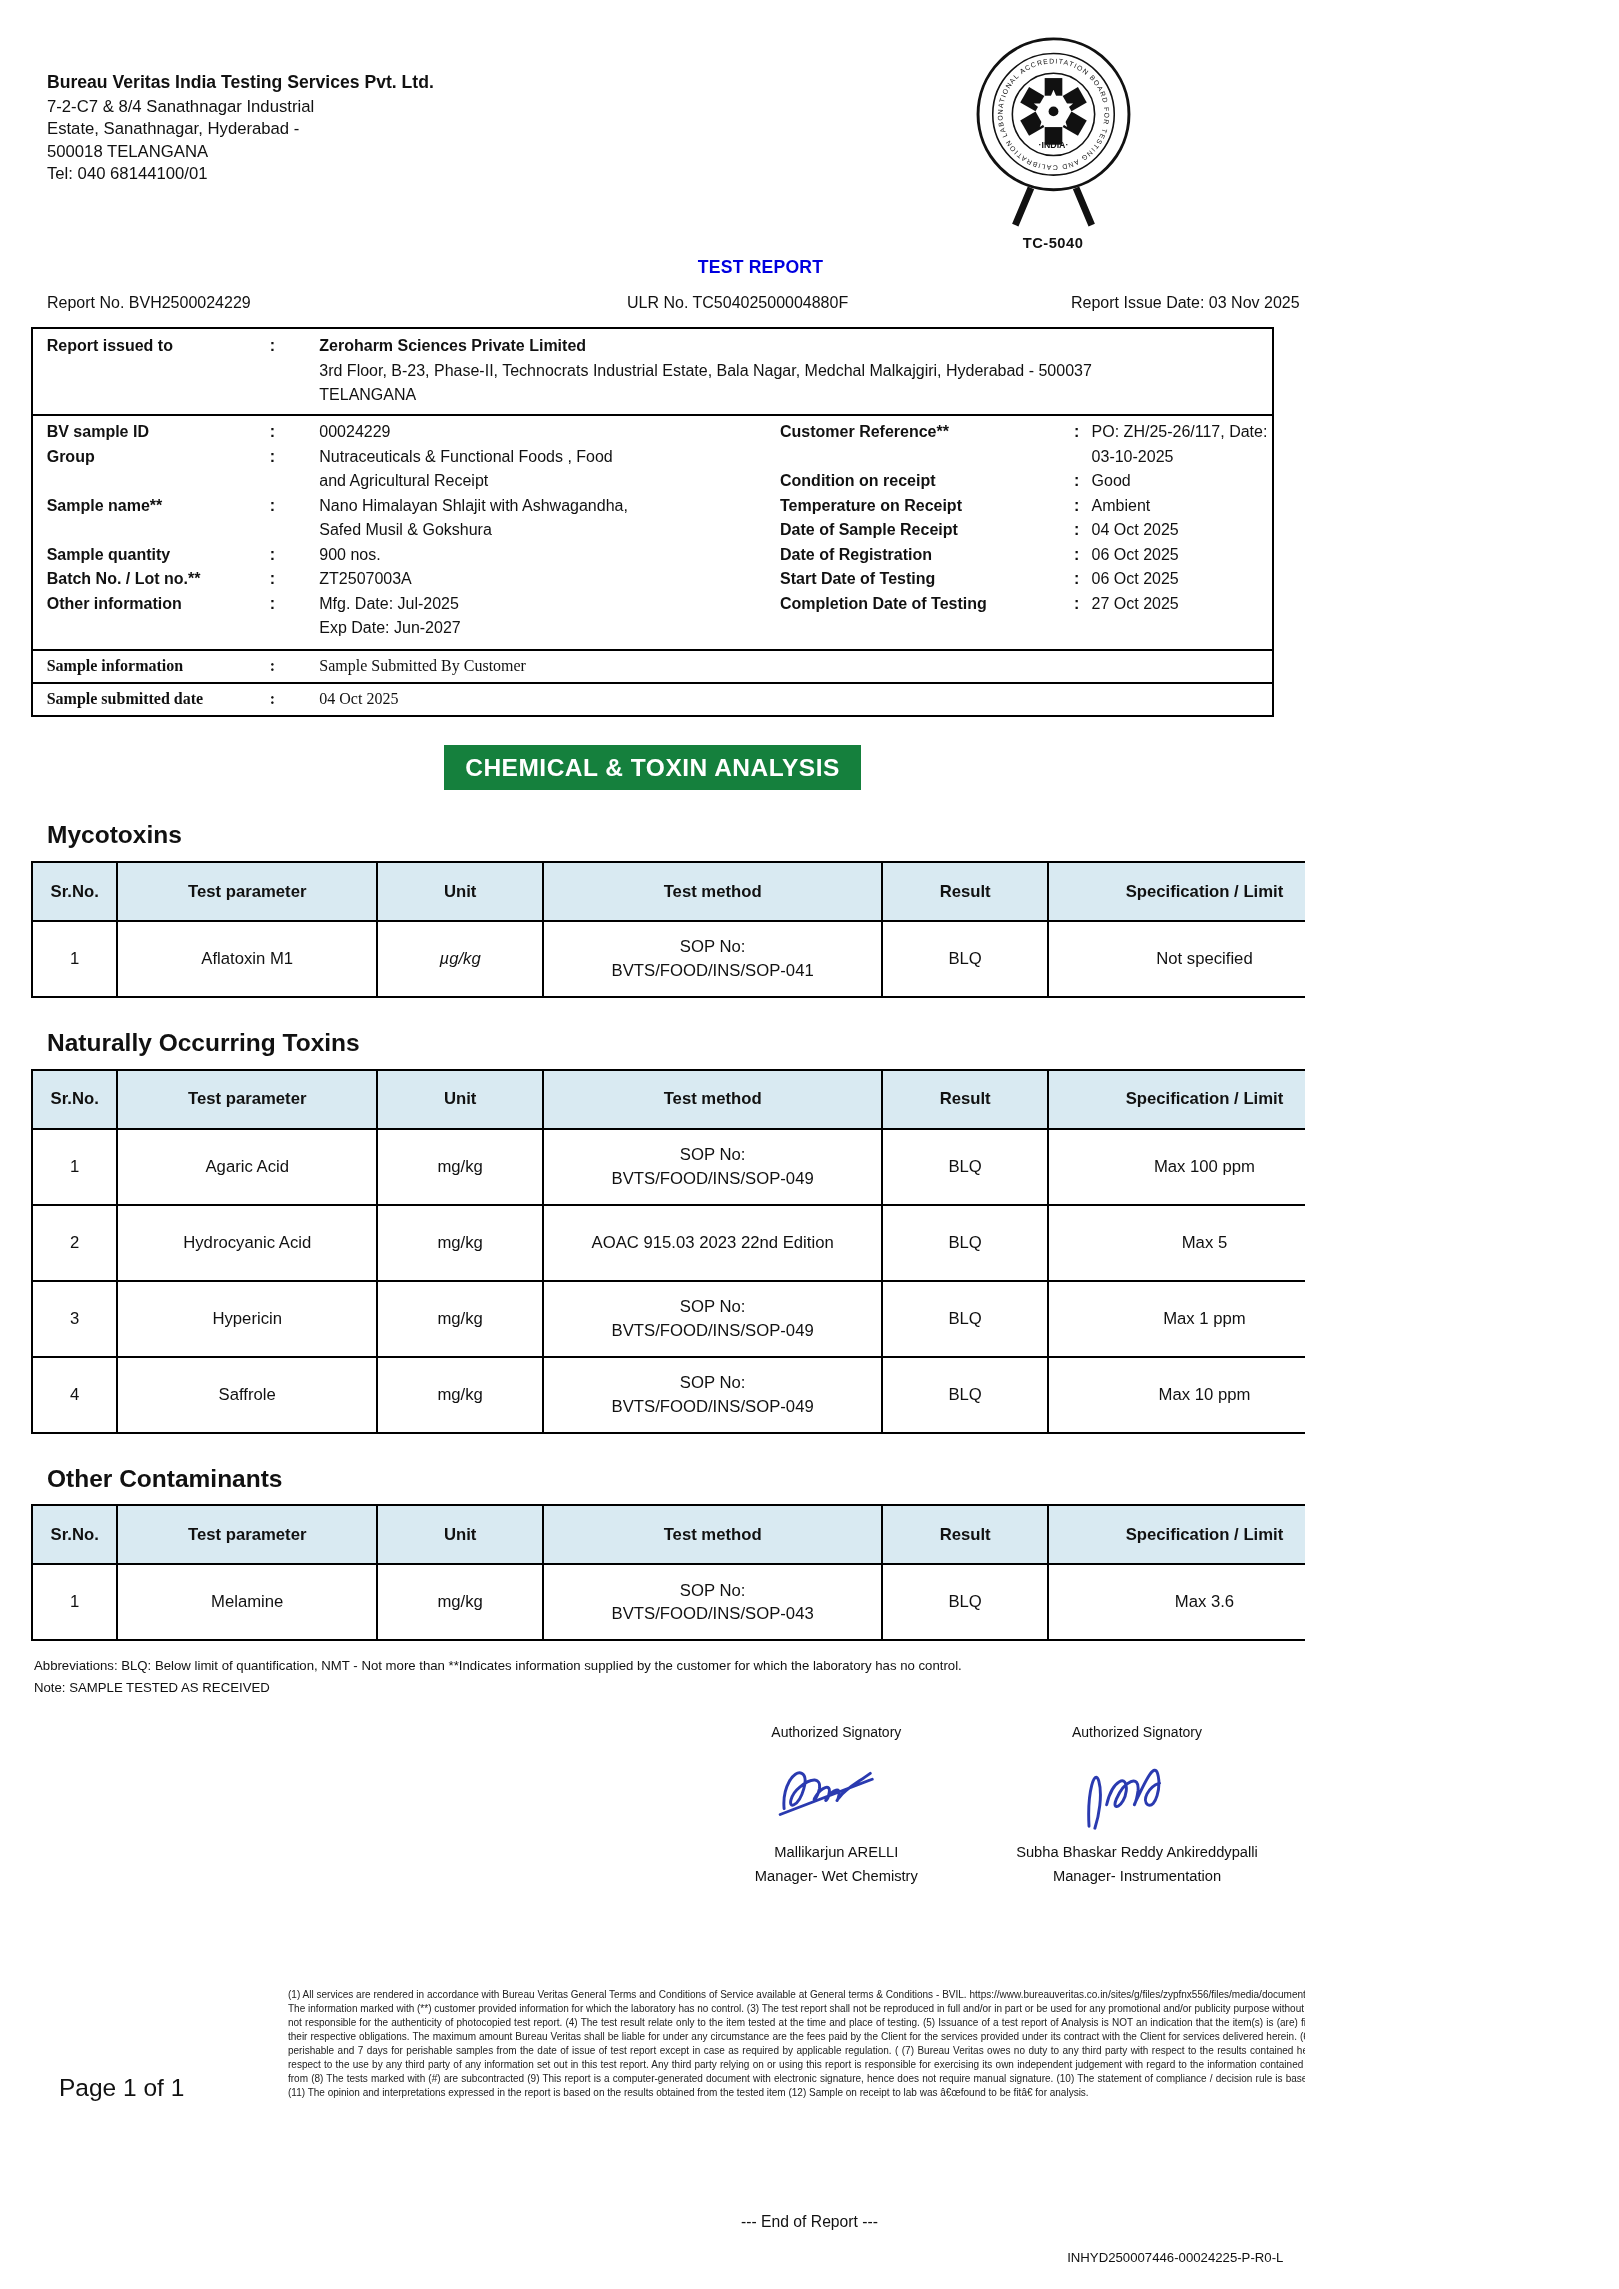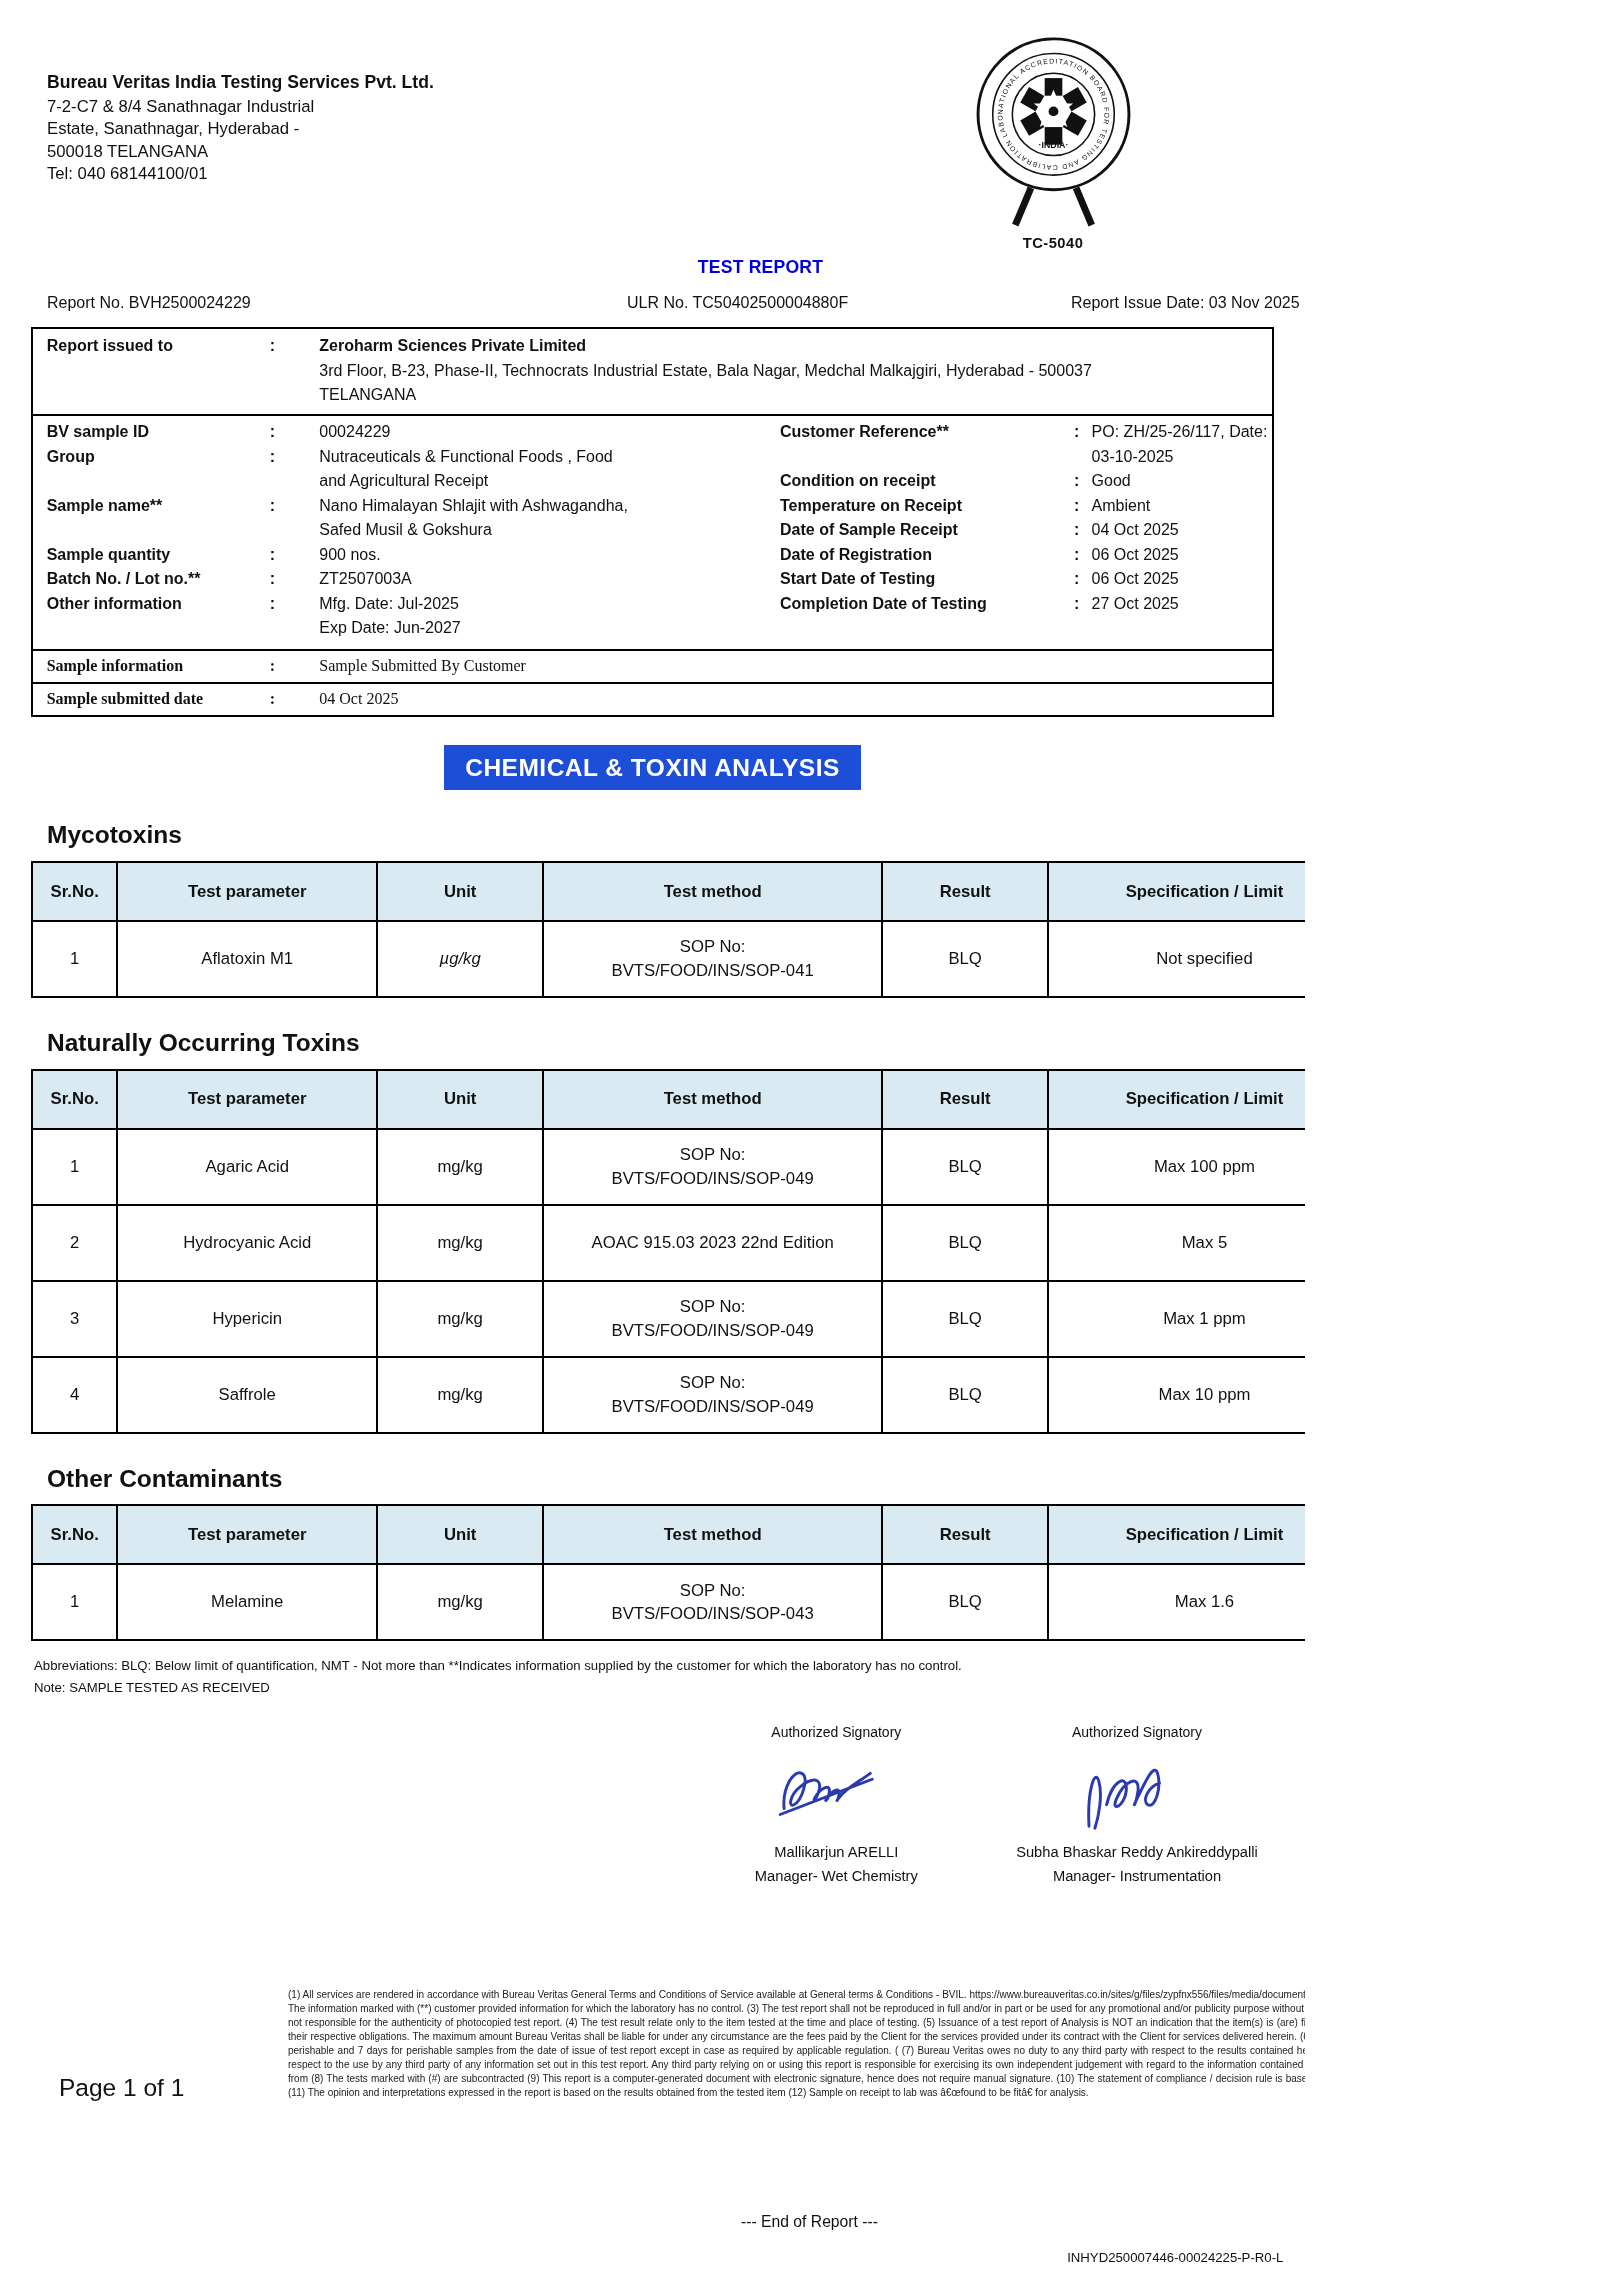--- a/index.html
+++ b/index.html
@@ -32,21 +32,21 @@
   .fields-block{display:flex;padding:4.9px 0 7.8px 0;}
   .fields-left{width:747px;padding-left:13.7px;box-sizing:border-box;}
   .fields-right{flex:1;}
   .kv-r{display:grid;grid-template-columns:294px 17.6px 1fr;}
   .kv-r .k{font-weight:bold;}
   .kv-r .c{font-weight:bold;}
   .simple-row{padding:2.9px 9.8px 3.9px 13.7px;font-family:Liberation Serif, serif;}
 
   
   .banner-wrap{margin-top:27.4px;text-align:center;}
-  .banner{display:inline-block;background:#1d4ed8;color:#fff;font-weight:bold;font-size:24.5px;padding:8.8px 21.6px;letter-spacing:0.5px;}
+  .banner{display:inline-block;background:#15803d;color:#fff;font-weight:bold;font-size:24.5px;padding:8.8px 21.6px;letter-spacing:0.5px;}
   .section-title{font-weight:bold;font-size:24.5px;margin:31px 0 11.8px 47px;}
   table.result-table{width:1556px;margin-left:31px;border-collapse:collapse;border:2.9px solid #000;font-size:16.7px;}
   table.result-table th{background:#d9eaf2;font-weight:bold;border:2px solid #000;padding:15.7px 5.9px;height:25.5px;}
   table.result-table td{border:2px solid #000;text-align:center;padding:9.8px 5.9px;}
   table.result-table tbody tr{height:76px;}
   td.cell-left{text-align:left;padding-left:17.6px;}
   .method-lines{line-height:23.5px;}
 
   
   .notes{margin:13.7px 0 0 34px;font-size:13.2px;line-height:21.6px;}
@@ -419,21 +419,21 @@
             <td>1</td>
             <td class="cell-left">Melamine</td>
             <td>mg/kg</td>
             <td class="cell-left">
               <div class="method-lines">
                 <div>SOP No:</div>
                 <div>BVTS/FOOD/INS/SOP-043</div>
               </div>
             </td>
             <td>BLQ</td>
-            <td>Max 1.6</td>
+            <td>Max 3.6</td>
             <td>Pass</td>
           </tr>
         </tbody>
       </table>
     </div>
 
   <div class="notes">
     <div>Abbreviations: BLQ: Below limit of quantification, NMT - Not more than **Indicates information supplied by the customer for which the laboratory has no control.</div>
     <div>Note: SAMPLE TESTED AS RECEIVED</div>
   </div>

